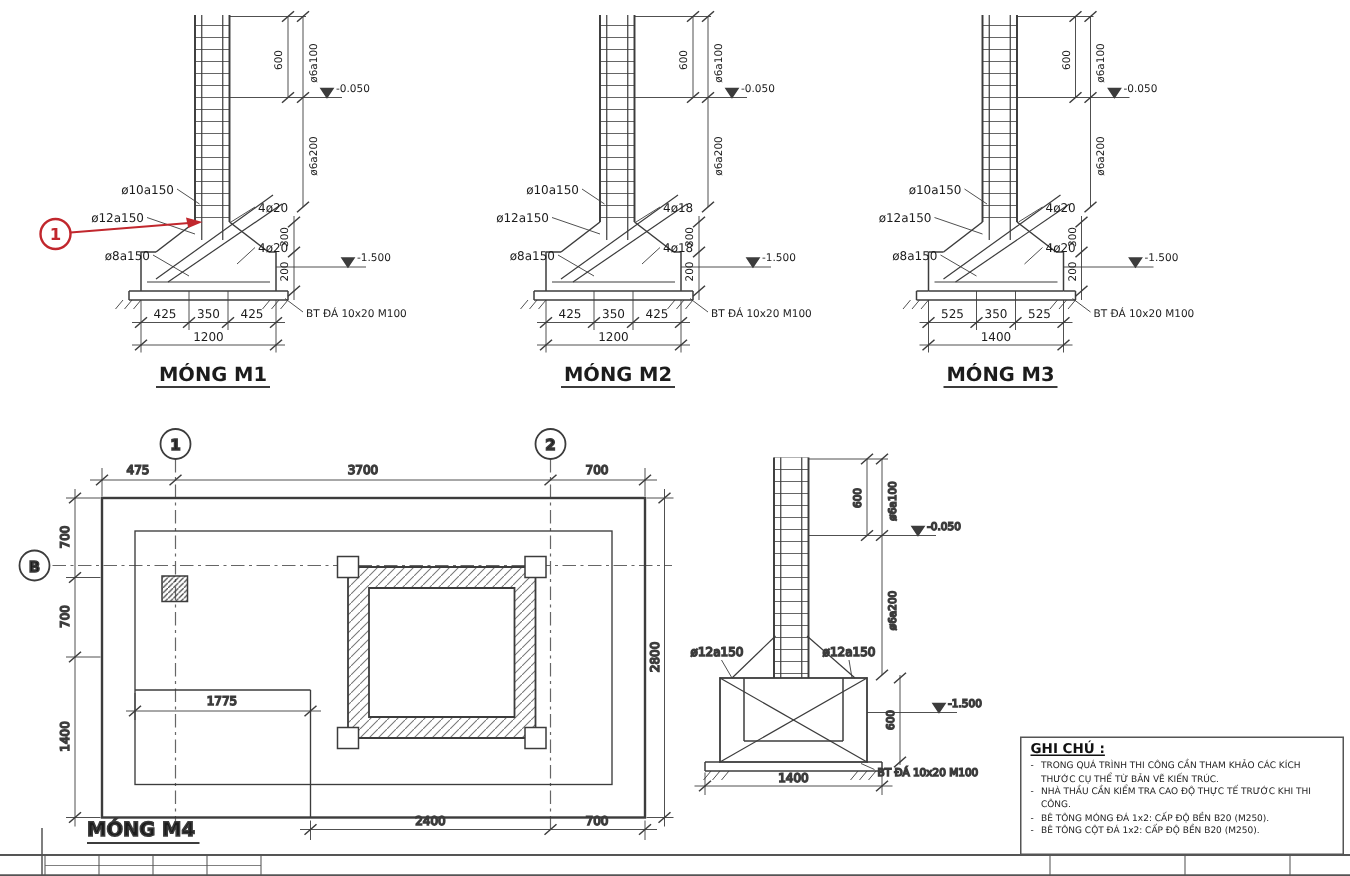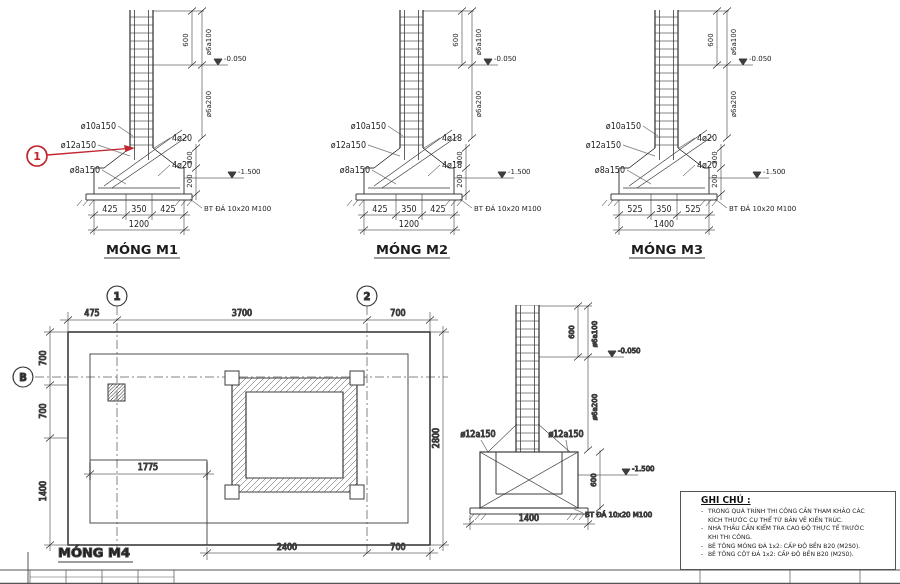--- a/index.html
+++ b/index.html
@@ -7,21 +7,21 @@
          font-family:"DejaVu Sans",sans-serif;}
   svg{position:absolute;left:0;top:0;}
   svg text{font-family:"DejaVu Sans",sans-serif;fill:#1c1c1c;font-size:8px;}
   svg .t7{font-size:7px;}
   svg .t8{font-size:8px;}
   svg .grid{font-size:10px;font-weight:bold;}
   svg .ttl{font-size:13px;font-weight:bold;}
   svg .red-stroke{stroke:#c1272d;fill:none;}
   svg .red-text{fill:#c1272d;font-weight:bold;font-size:11px;}
   #notes-box{position:absolute;left:680px;top:491px;width:216px;height:79px;
-             border:1px solid #555;background:#fff;padding:3px 20px;box-sizing:border-box;}
+             border:1px solid #555;background:#fff;padding:3px 6px;box-sizing:border-box;}
   #notes-box .nt{font-size:9px;font-weight:bold;text-decoration:underline;color:#111;margin-bottom:2px;}
   #notes-box .ni{font-size:6px;line-height:1.45;color:#222;padding-left:7px;position:relative;}
   #notes-box .ni::before{content:"-";position:absolute;left:0;top:0;}
 </style>
 </head>
 <body>
 
 <div id="sheet">
 
 <svg width="900" height="584" viewBox="0 0 900 584">

